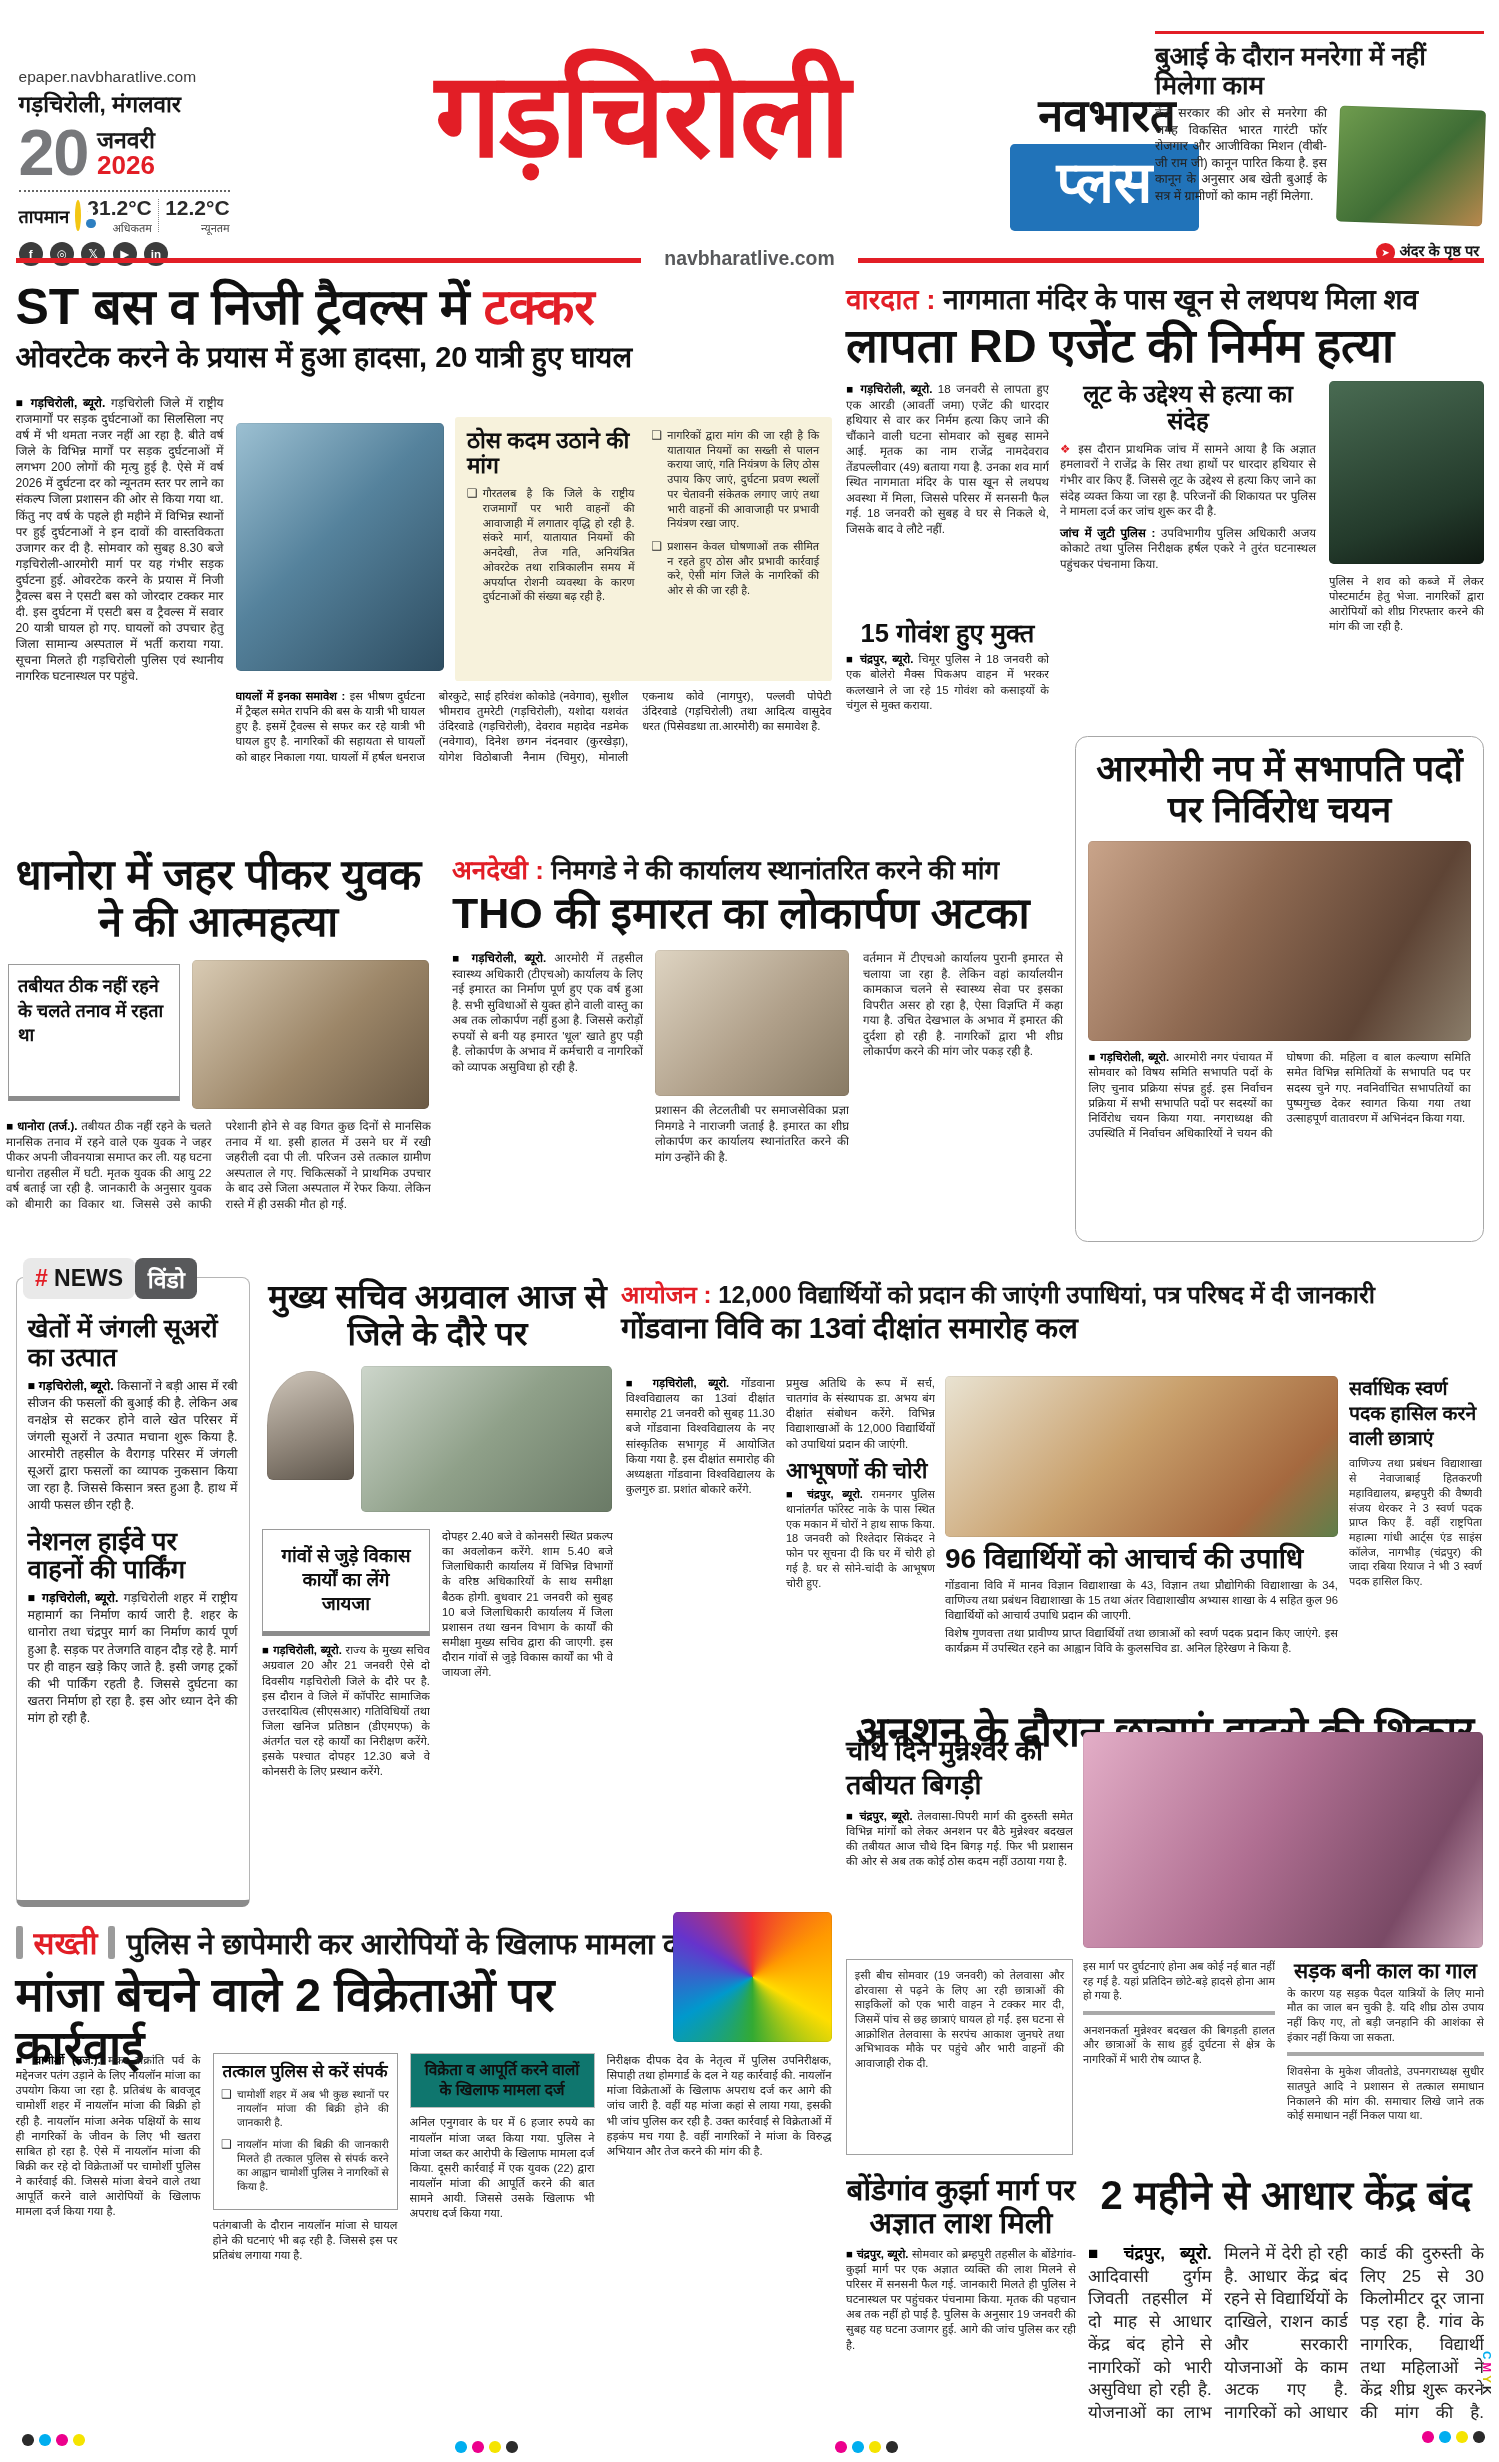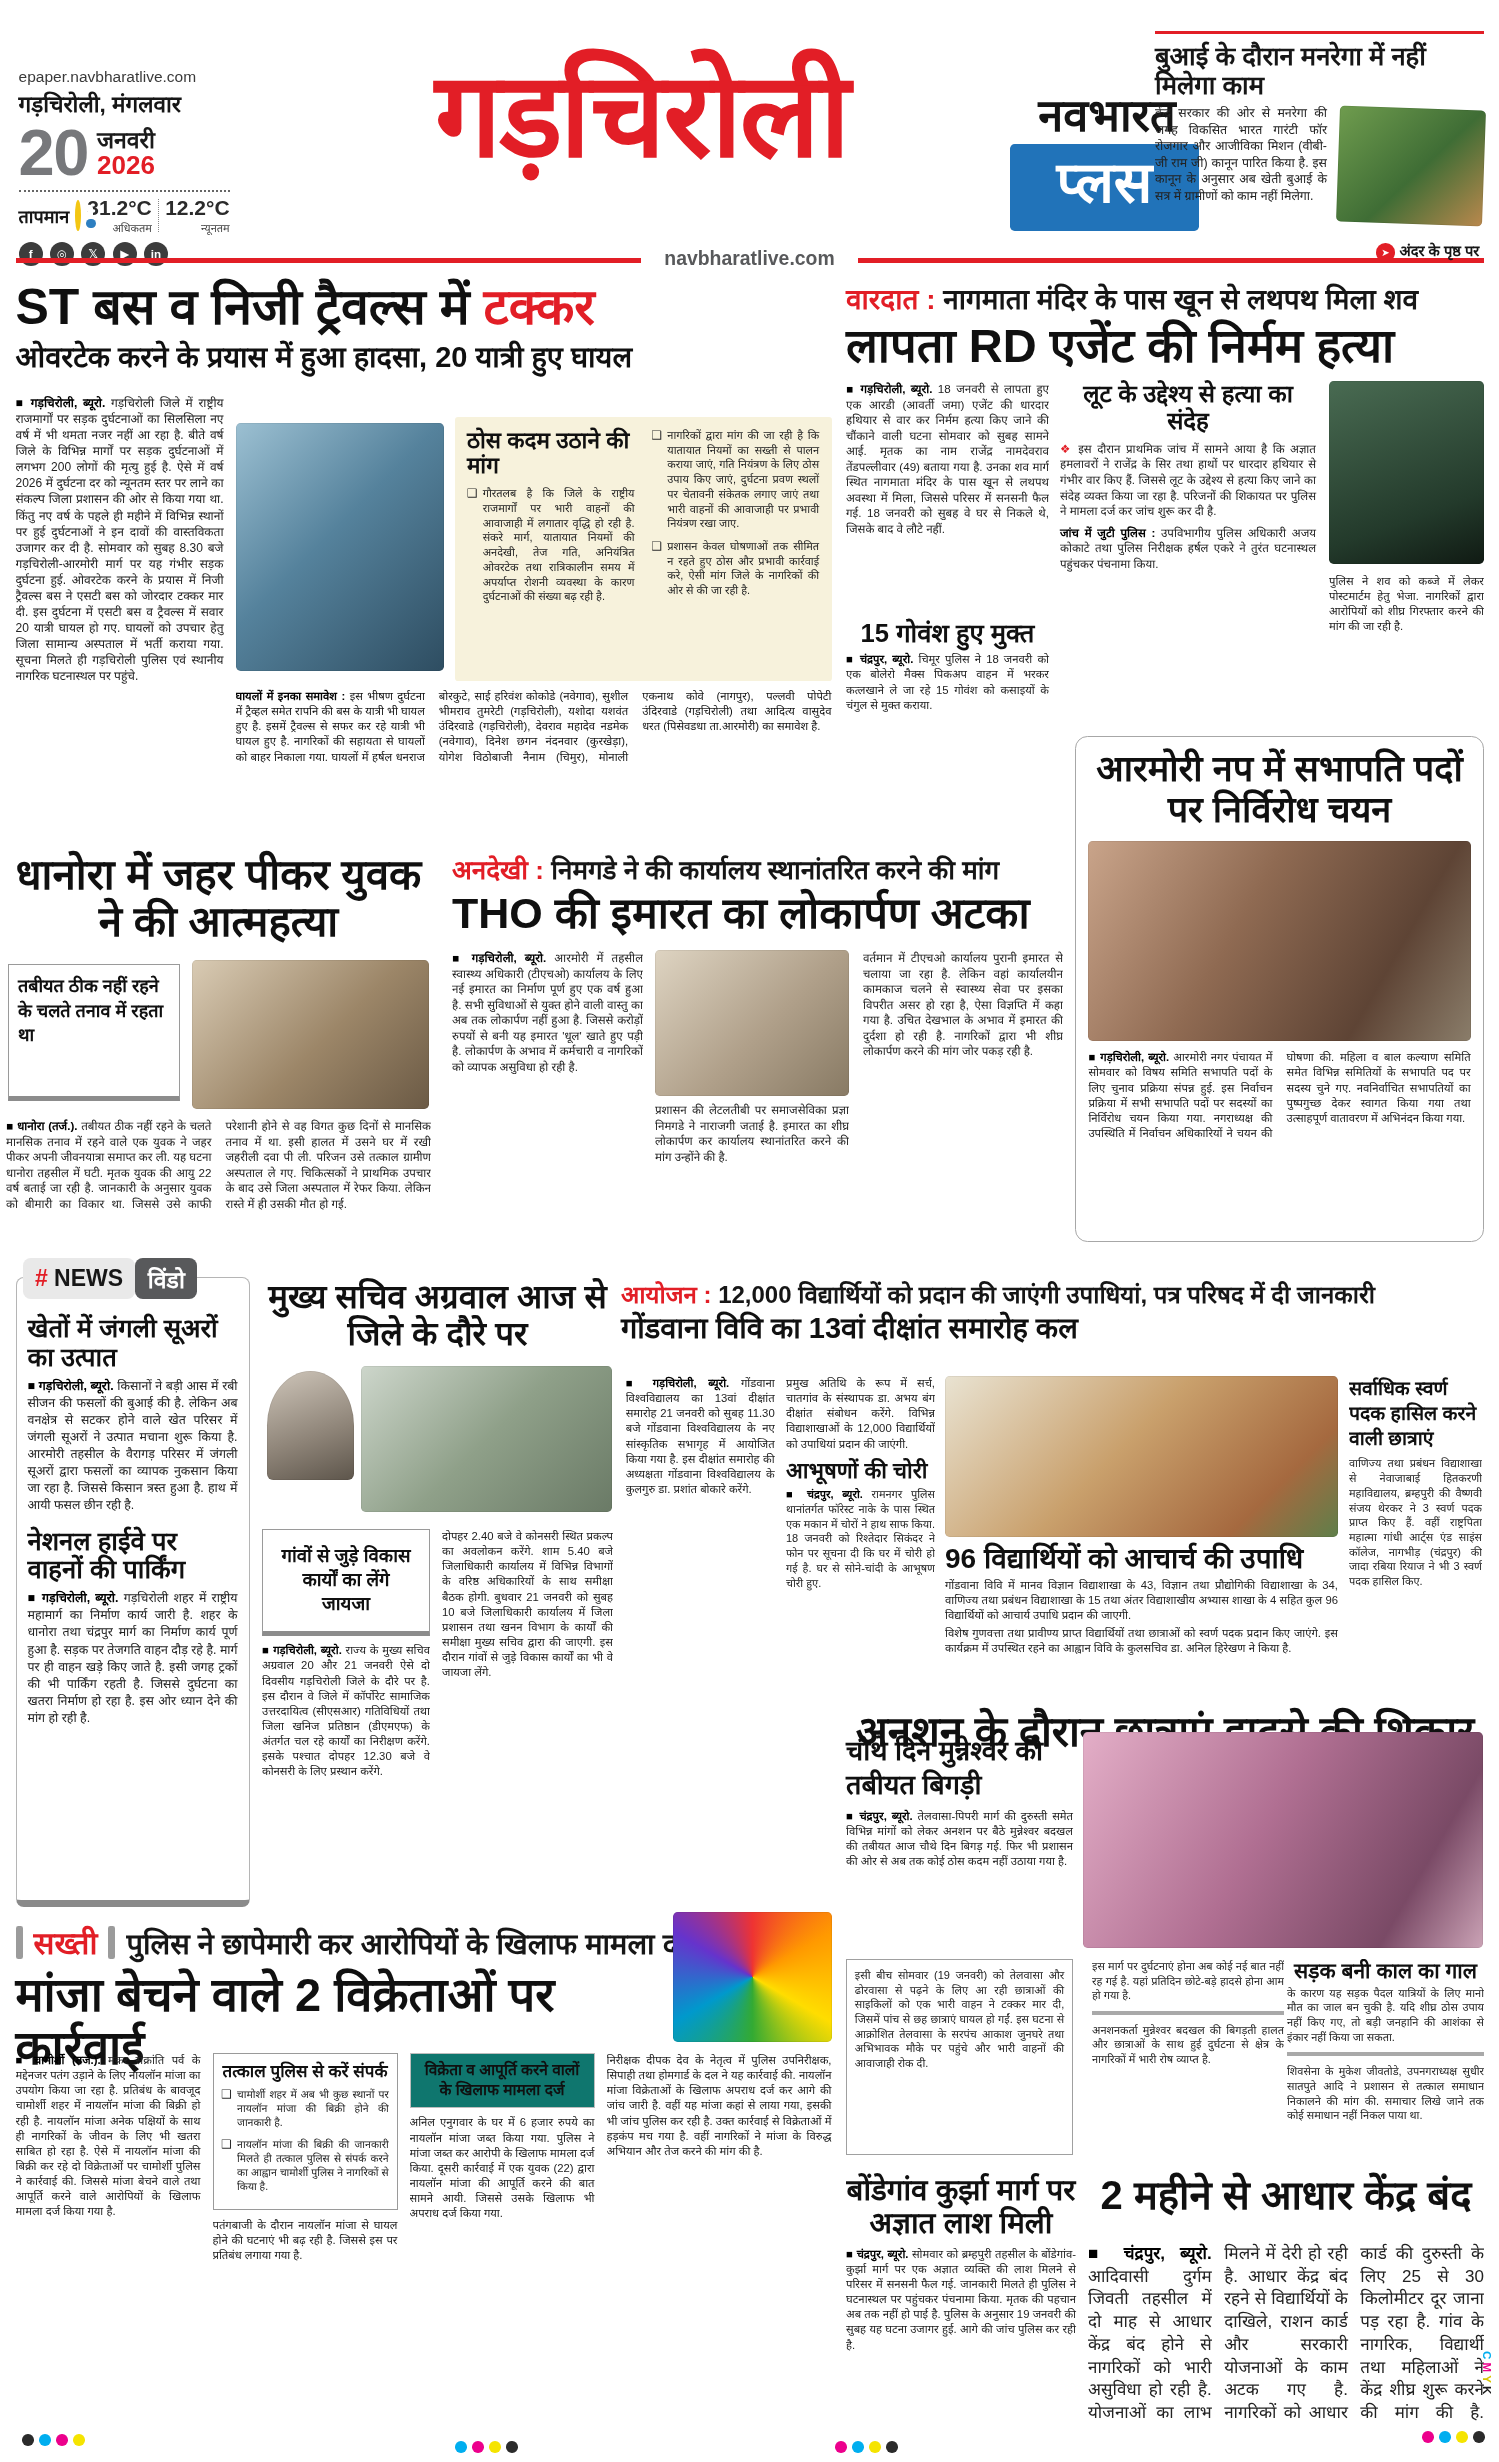--- a/index.html
+++ b/index.html
@@ -271,21 +271,21 @@
     <div class="abs" style="left:0;top:57px;width:227px;">
       <div class="hl" style="font-size:27px;line-height:1.25;">चौथे दिन मुन्नेश्वर की तबीयत बिगड़ी</div>
       <div class="body-t" style="font-size:11.3px;margin-top:6.2px;">
         <span class="byline">■ चंद्रपुर, ब्यूरो.</span> <span>तेलवासा-पिपरी मार्ग की दुरुस्ती समेत विभिन्न मांगों को लेकर अनशन पर बैठे मुन्नेश्वर बदखल की तबीयत आज चौथे दिन बिगड़ गई. फिर भी प्रशासन की ओर से अब तक कोई ठोस कदम नहीं उठाया गया है.</span>
       </div>
     </div>
     <div class="abs photo" style="left:237px;top:54px;width:400px;height:216px;background:linear-gradient(120deg,#e3aec7,#b06f92 45%,#7a4a66 80%,#caa2b5);"></div>
     <div class="abs" style="left:0;top:281px;width:227px;height:196px;border:1.6px solid #a0a0a0;padding:7.8px;box-sizing:border-box;overflow:hidden;">
       <div class="body-t" style="font-size:11px;">इसी बीच सोमवार (19 जनवरी) को तेलवासा और ढोरवासा से पढ़ने के लिए आ रही छात्राओं की साइकिलों को एक भारी वाहन ने टक्कर मार दी, जिसमें पांच से छह छात्राएं घायल हो गईं. इस घटना से आक्रोशित तेलवासा के सरपंच आकाश जुनघरे तथा अभिभावक मौके पर पहुंचे और भारी वाहनों की आवाजाही रोक दी.</div>
     </div>
-    <div class="abs" style="left:246px;top:281px;width:192px;height:196px;overflow:hidden;">
+    <div class="abs" style="left:237px;top:281px;width:192px;height:196px;overflow:hidden;">
       <div class="body-t" style="font-size:11px;">इस मार्ग पर दुर्घटनाएं होना अब कोई नई बात नहीं रह गई है. यहां प्रतिदिन छोटे-बड़े हादसे होना आम हो गया है.</div>
       <div class="divider"></div>
       <div class="body-t" style="font-size:11px;">अनशनकर्ता मुन्नेश्वर बदखल की बिगड़ती हालत और छात्राओं के साथ हुई दुर्घटना से क्षेत्र के नागरिकों में भारी रोष व्याप्त है.</div>
     </div>
     <div class="abs" style="left:441px;top:281px;width:197px;height:196px;overflow:hidden;">
       <div class="hl ctr" style="font-size:21px;">सड़क बनी काल का गाल</div>
       <div class="body-t" style="font-size:11px;margin-top:3.1px;">के कारण यह सड़क पैदल यात्रियों के लिए मानो मौत का जाल बन चुकी है. यदि शीघ्र ठोस उपाय नहीं किए गए, तो बड़ी जनहानि की आशंका से इंकार नहीं किया जा सकता.</div>
       <div class="divider"></div>
       <div class="body-t" style="font-size:11px;">शिवसेना के मुकेश जीवतोडे, उपनगराध्यक्ष सुधीर सातपुते आदि ने प्रशासन से तत्काल समाधान निकालने की मांग की. समाचार लिखे जाने तक कोई समाधान नहीं निकल पाया था.</div>
     </div>

